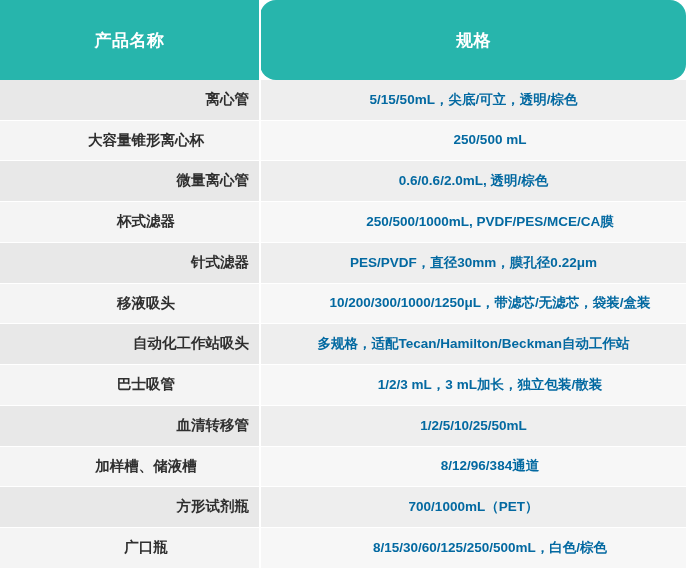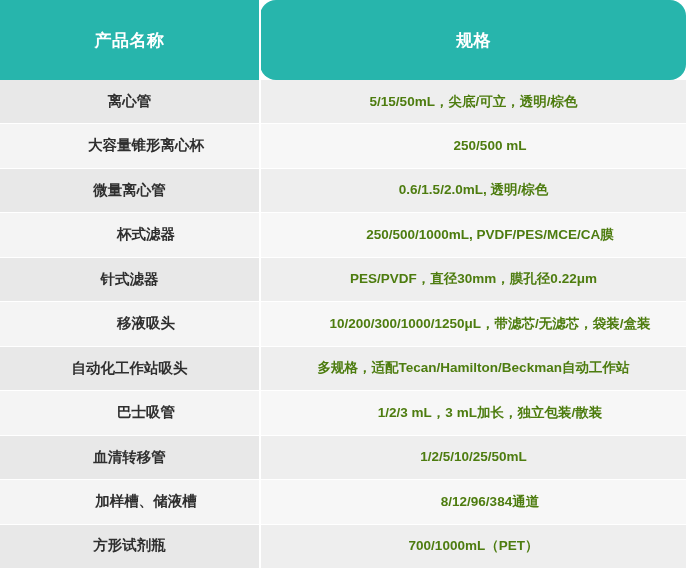--- a/index.html
+++ b/index.html
@@ -53,28 +53,28 @@
     font-weight: bold;
     line-height: 1.35;
     border-bottom: 1px solid #ffffff;
   }
   tbody td.cell-name {
     width: 260px;
     font-size: 14.5px;
     color: #2f2f2f;
   }
   tbody td.cell-spec {
-    color: #4d7c0f;
+    color: #0369a1;
     border-left: 2px solid #ffffff;
     margin-left: 32px;
   }
   tbody tr.row-even td { background: #eeeeee; }
   tbody tr.row-odd  td { background: #f7f7f7; padding-left: 43px; }
 
-  tbody tr.row-even td.cell-name { background: #e8e8e8; }
+  tbody tr.row-even td.cell-name { background: #e8e8e8; text-align: right; }
   tbody tr.row-odd  td.cell-name { background: #f4f4f4; }
 </style>
 </head>
 <body>
 
 <div class="table-wrap">
   <table class="product-table">
     <colgroup>
       <col class="col-name">
       <col class="col-spec">
@@ -89,21 +89,21 @@
       <tr class="row-even">
         <td class="cell-name">离心管</td>
         <td class="cell-spec">5/15/50mL，尖底/可立，透明/棕色</td>
       </tr>
       <tr class="row-odd">
         <td class="cell-name">大容量锥形离心杯</td>
         <td class="cell-spec">250/500 mL</td>
       </tr>
       <tr class="row-even">
         <td class="cell-name">微量离心管</td>
-        <td class="cell-spec">0.6/1.5/2.0mL, 透明/棕色</td>
+        <td class="cell-spec">0.6/0.6/2.0mL, 透明/棕色</td>
       </tr>
       <tr class="row-odd">
         <td class="cell-name">杯式滤器</td>
         <td class="cell-spec">250/500/1000mL, PVDF/PES/MCE/CA膜</td>
       </tr>
       <tr class="row-even">
         <td class="cell-name">针式滤器</td>
         <td class="cell-spec">PES/PVDF，直径30mm，膜孔径0.22μm</td>
       </tr>
       <tr class="row-odd">
@@ -123,15 +123,19 @@
         <td class="cell-spec">1/2/5/10/25/50mL</td>
       </tr>
       <tr class="row-odd">
         <td class="cell-name">加样槽、储液槽</td>
         <td class="cell-spec">8/12/96/384通道</td>
       </tr>
       <tr class="row-even">
         <td class="cell-name">方形试剂瓶</td>
         <td class="cell-spec">700/1000mL（PET）</td>
       </tr>
+      <tr class="row-odd">
+        <td class="cell-name">广口瓶</td>
+        <td class="cell-spec">8/15/30/60/125/250/500mL，白色/棕色</td>
+      </tr>
     </tbody>
   </table>
 </div>
 
 </body></html>

